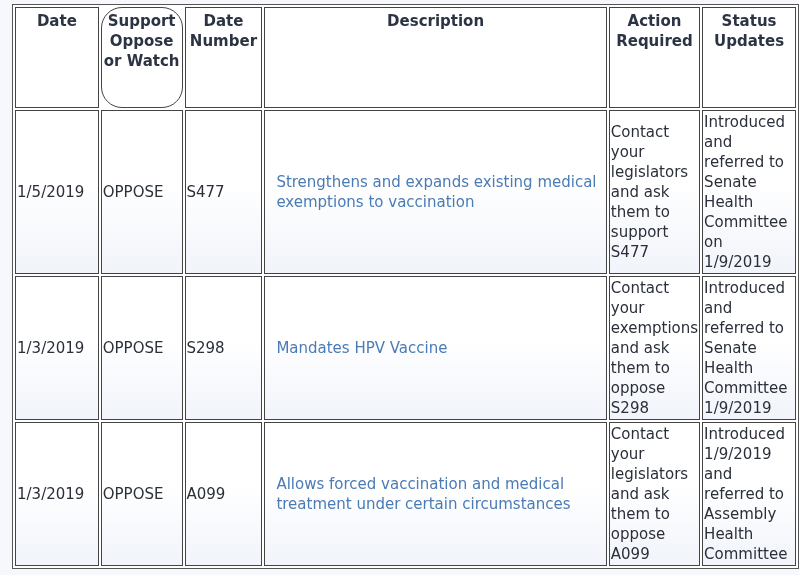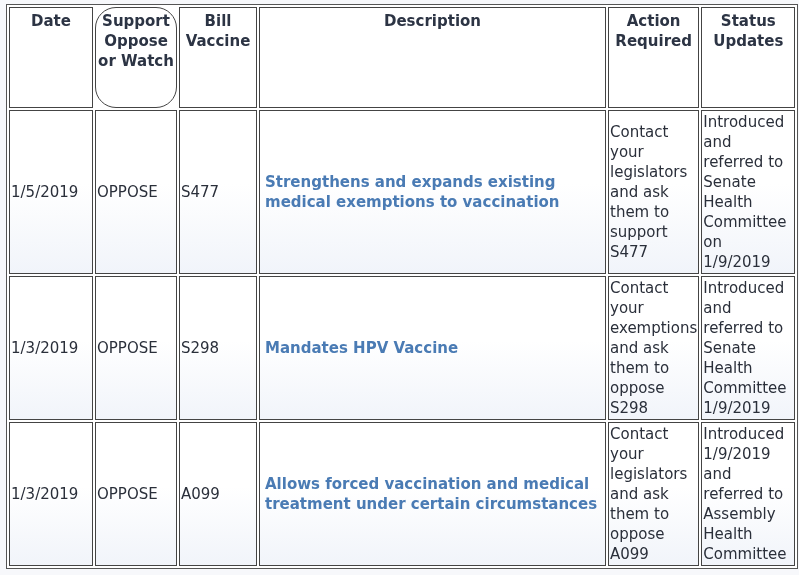--- a/index.html
+++ b/index.html
@@ -5,21 +5,21 @@
     html, body {
       margin: 0;
       padding: 0;
       background: #f7f8fb;
       width: 799px;
       height: 575px;
       overflow: hidden;
     }
     .wrap {
       position: absolute;
-      left: 6px;
+      left: 12px;
       top: 4px;
     }
     table.bills {
       border: 1px solid #555;
       border-collapse: separate;
       border-spacing: 2px;
       font-family: "DejaVu Sans", sans-serif;
       font-size: 15px;
       line-height: 20px;
       color: #2a2f3a;
@@ -46,38 +46,37 @@
     }
     .c-date { width: 80px; }
     .c-pos { width: 78px; border-radius: 21px; }
     .c-bill { width: 74px; }
     .c-desc { width: 343px; }
     .c-act { width: 84px; }
     .c-stat { width: 90px; }
     td.desc a {
       color: #4a7bb4;
       text-decoration: none;
-      padding-left: 4px;
+      padding-left: 10px;
       display: inline-block;
-      font-weight: bold;
     }
     .row1 td { height: 162px; }
     .row2 td { height: 142px; }
     .row3 td { height: 142px; }
   </style>
 </head>
 <body>
 
 <div class="wrap">
   <table class="bills">
     <thead>
       <tr>
         <th class="c-date">Date</th>
         <th class="c-pos">Support Oppose or Watch</th>
-        <th class="c-bill">Bill Vaccine</th>
+        <th class="c-bill">Date Number</th>
         <th class="c-desc">Description</th>
         <th class="c-act">Action Required</th>
         <th class="c-stat">Status Updates</th>
       </tr>
     </thead>
     <tbody>
       <tr class="row1">
         <td>1/5/2019</td>
         <td>OPPOSE</td>
         <td>S477</td>

